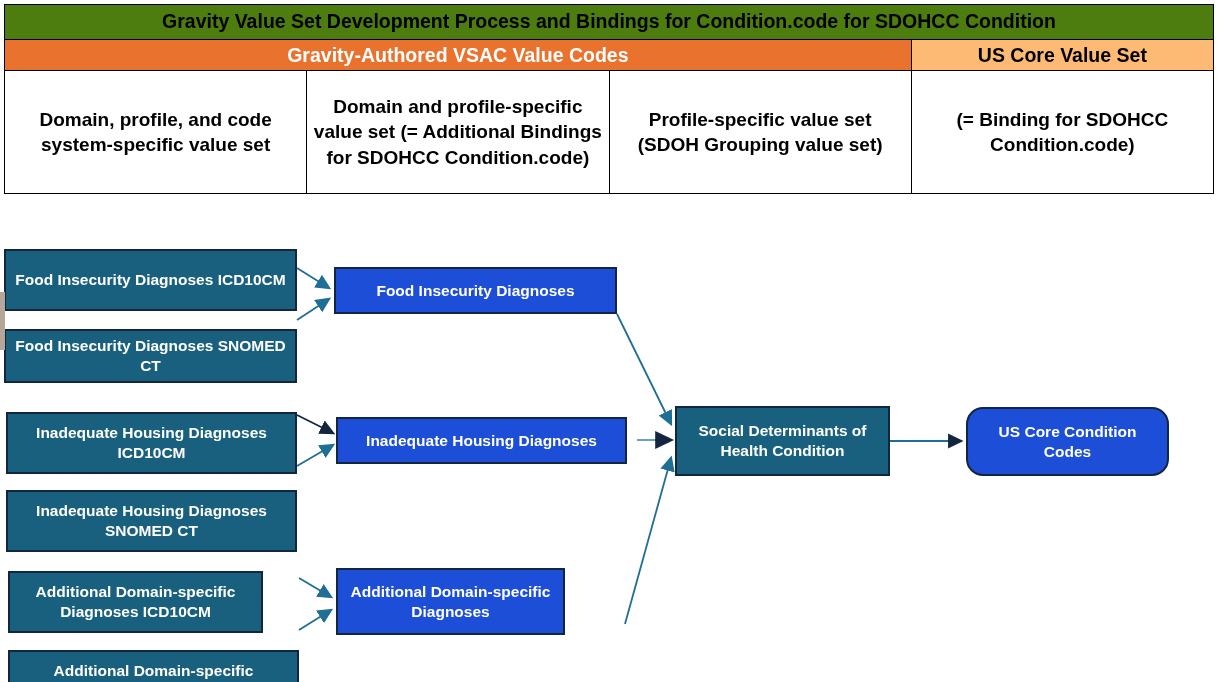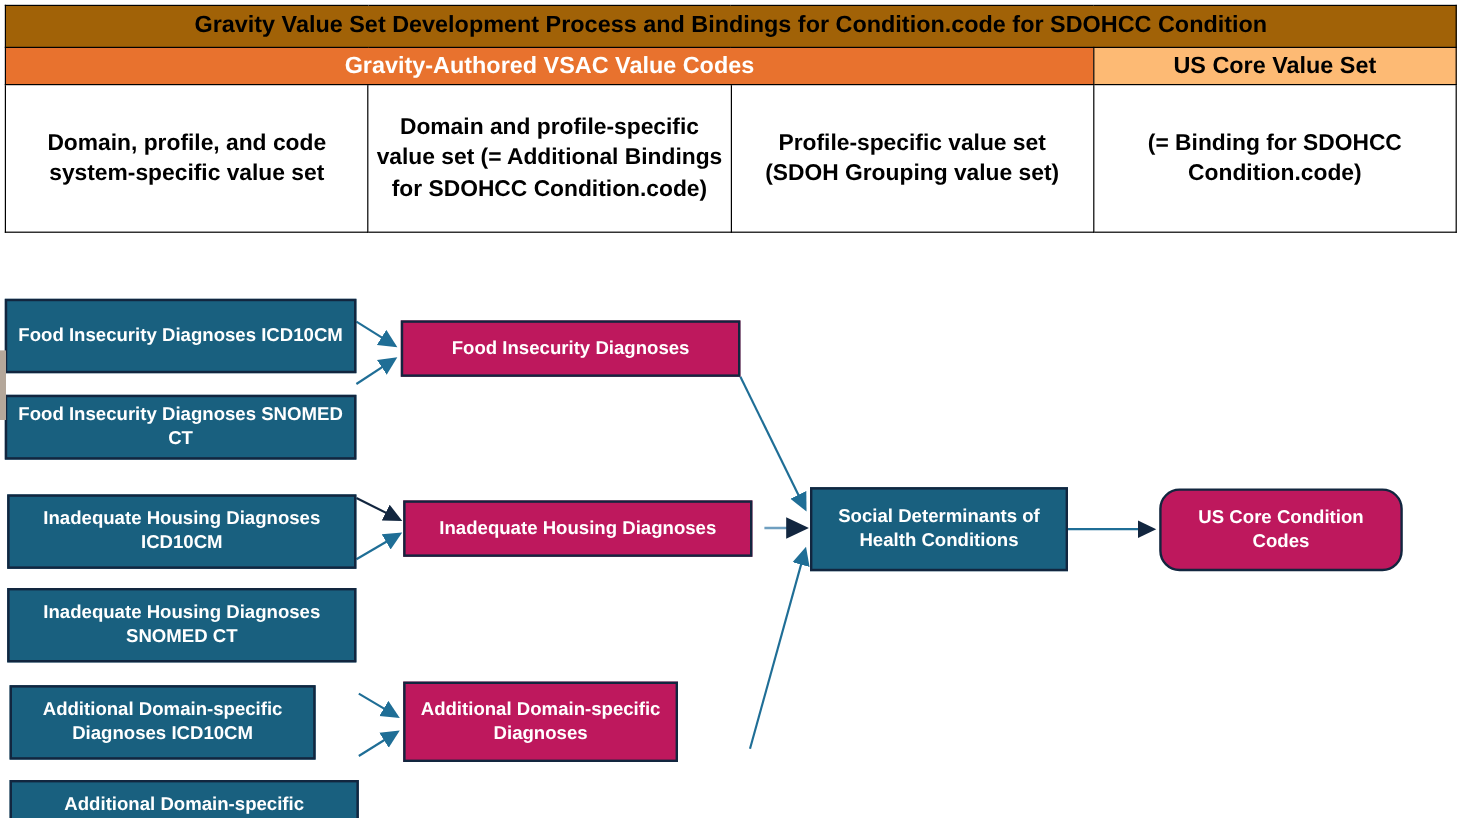--- a/index.html
+++ b/index.html
@@ -25,21 +25,21 @@
     border-collapse: collapse;
     table-layout: fixed;
   }
   #header-table td {
     border: 1.6px solid #000000;
     text-align: center;
     vertical-align: middle;
     padding: 2px 6px;
   }
   .title-cell {
-    background: #a16207;
+    background: #4d7c0f;
     font-size: 19.5px;
     font-weight: bold;
     color: #000000;
     height: 30px;
     line-height: 1.1;
   }
   .band-gravity {
     background: #e8722e;
     color: #ffffff;
     font-size: 19.5px;
@@ -70,21 +70,21 @@
     color: #ffffff;
     font-weight: bold;
     display: flex;
     align-items: center;
     justify-content: center;
     text-align: center;
     line-height: 1.28;
     z-index: 3;
   }
   .node.blue  { background: #19607f; }
-  .node.green { background: #be185d; }
+  .node.green { background: #1d4ed8; }
   .node span { display: block; padding: 0 8px; }
 
   .node.src  { font-size: 15.5px; margin-top: 38px; }
   .node.mid  { font-size: 15.5px; }
   .node.hub  { font-size: 15.5px; }
   .node.dest { font-size: 15.5px; }
 
   
   .edge-sliver {
     position: absolute;
@@ -188,18 +188,18 @@
 
 <div class="node green mid" style="left:336px; top:417px; width:291px; height:47px;">
   <span>Inadequate Housing Diagnoses</span>
 </div>
 
 <div class="node green mid" style="left:336px; top:568px; width:229px; height:67px;">
   <span>Additional Domain-specific Diagnoses</span>
 </div>
 
 <div class="node blue hub" style="left:675px; top:406px; width:215px; height:70px;">
-  <span>Social Determinants of Health Conditions</span>
+  <span>Social Determinants of Health Condition</span>
 </div>
 
 <div class="node green dest" style="left:966px; top:407px; width:203px; height:69px;border-radius:17px;">
   <span>US Core Condition Codes</span>
 </div>
 
 </body></html>

